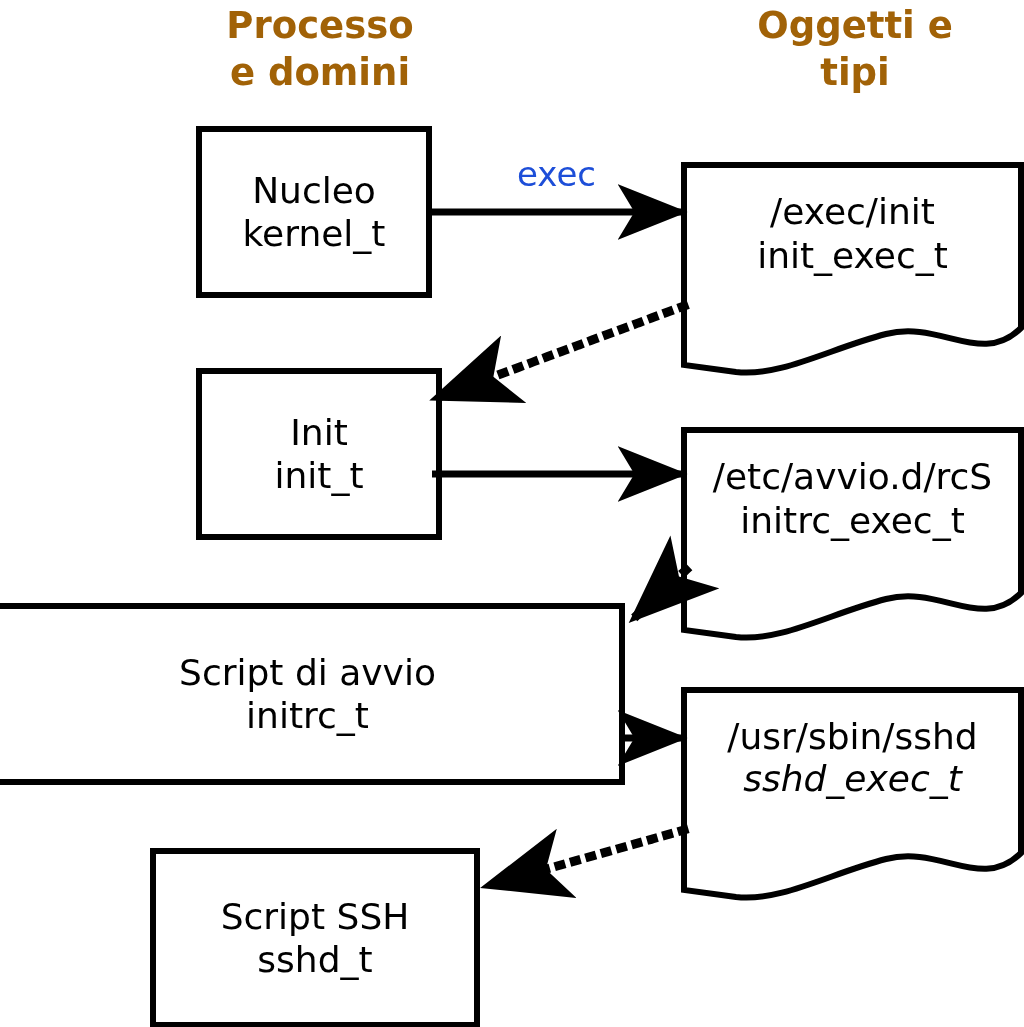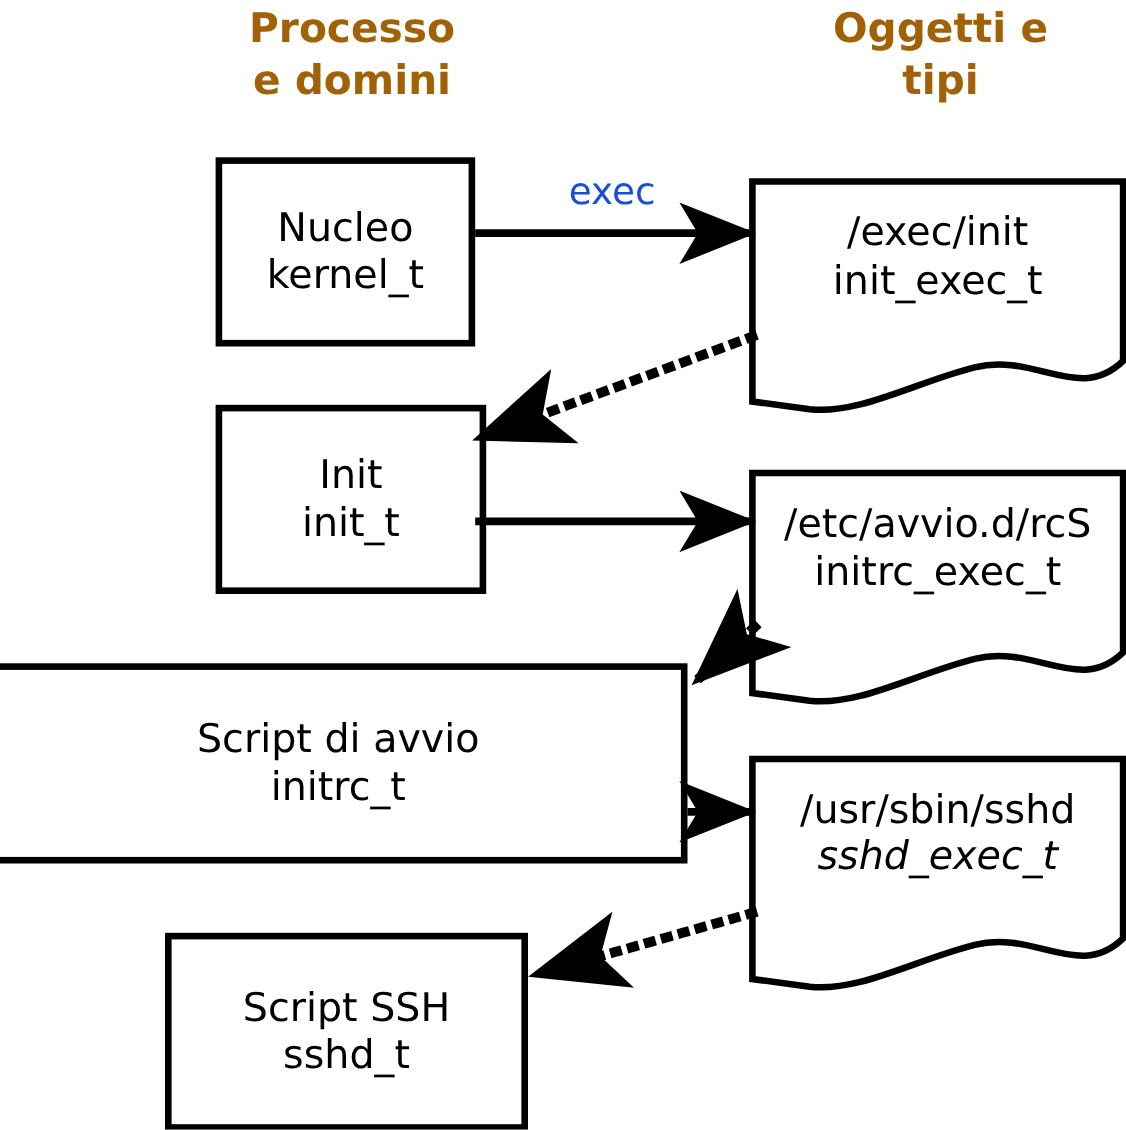--- a/index.html
+++ b/index.html
@@ -105,21 +105,21 @@
   </div>
 
   <div class="doc-shape" style="left:681px; top:687px; width:343px; height:216px;">
     <svg width="343" height="216" viewBox="0 0 343 216" aria-hidden="true">
       <path d="M 3 3 L 340 3 L 340 166 C 300 205 260 158 205 172 C 150 186 100 215 55 210 L 3 203 Z" fill="#ffffff" stroke="#000000" stroke-width="6" stroke-linejoin="miter"></path>
     </svg>
     <div class="doc-label" style="top:28px;">/usr/sbin/sshd</div>
     <div class="doc-label" style="top:70px;font-style:italic;">sshd_exec_t</div>
   </div>
 
-  <div class="proc-box" style="left:196px; top:126px; width:236px; height:172px;margin-top:17px;">
+  <div class="proc-box" style="left:196px; top:126px; width:236px; height:172px;">
     <span class="l1">Nucleo</span>
     <span class="l2">kernel_t</span>
   </div>
 
   <div class="proc-box" style="left:196px; top:368px; width:246px; height:172px;">
     <span class="l1">Init</span>
     <span class="l2">init_t</span>
   </div>
 
   <div class="proc-box" style="left:-10px; top:603px; width:635px; height:182px;">

